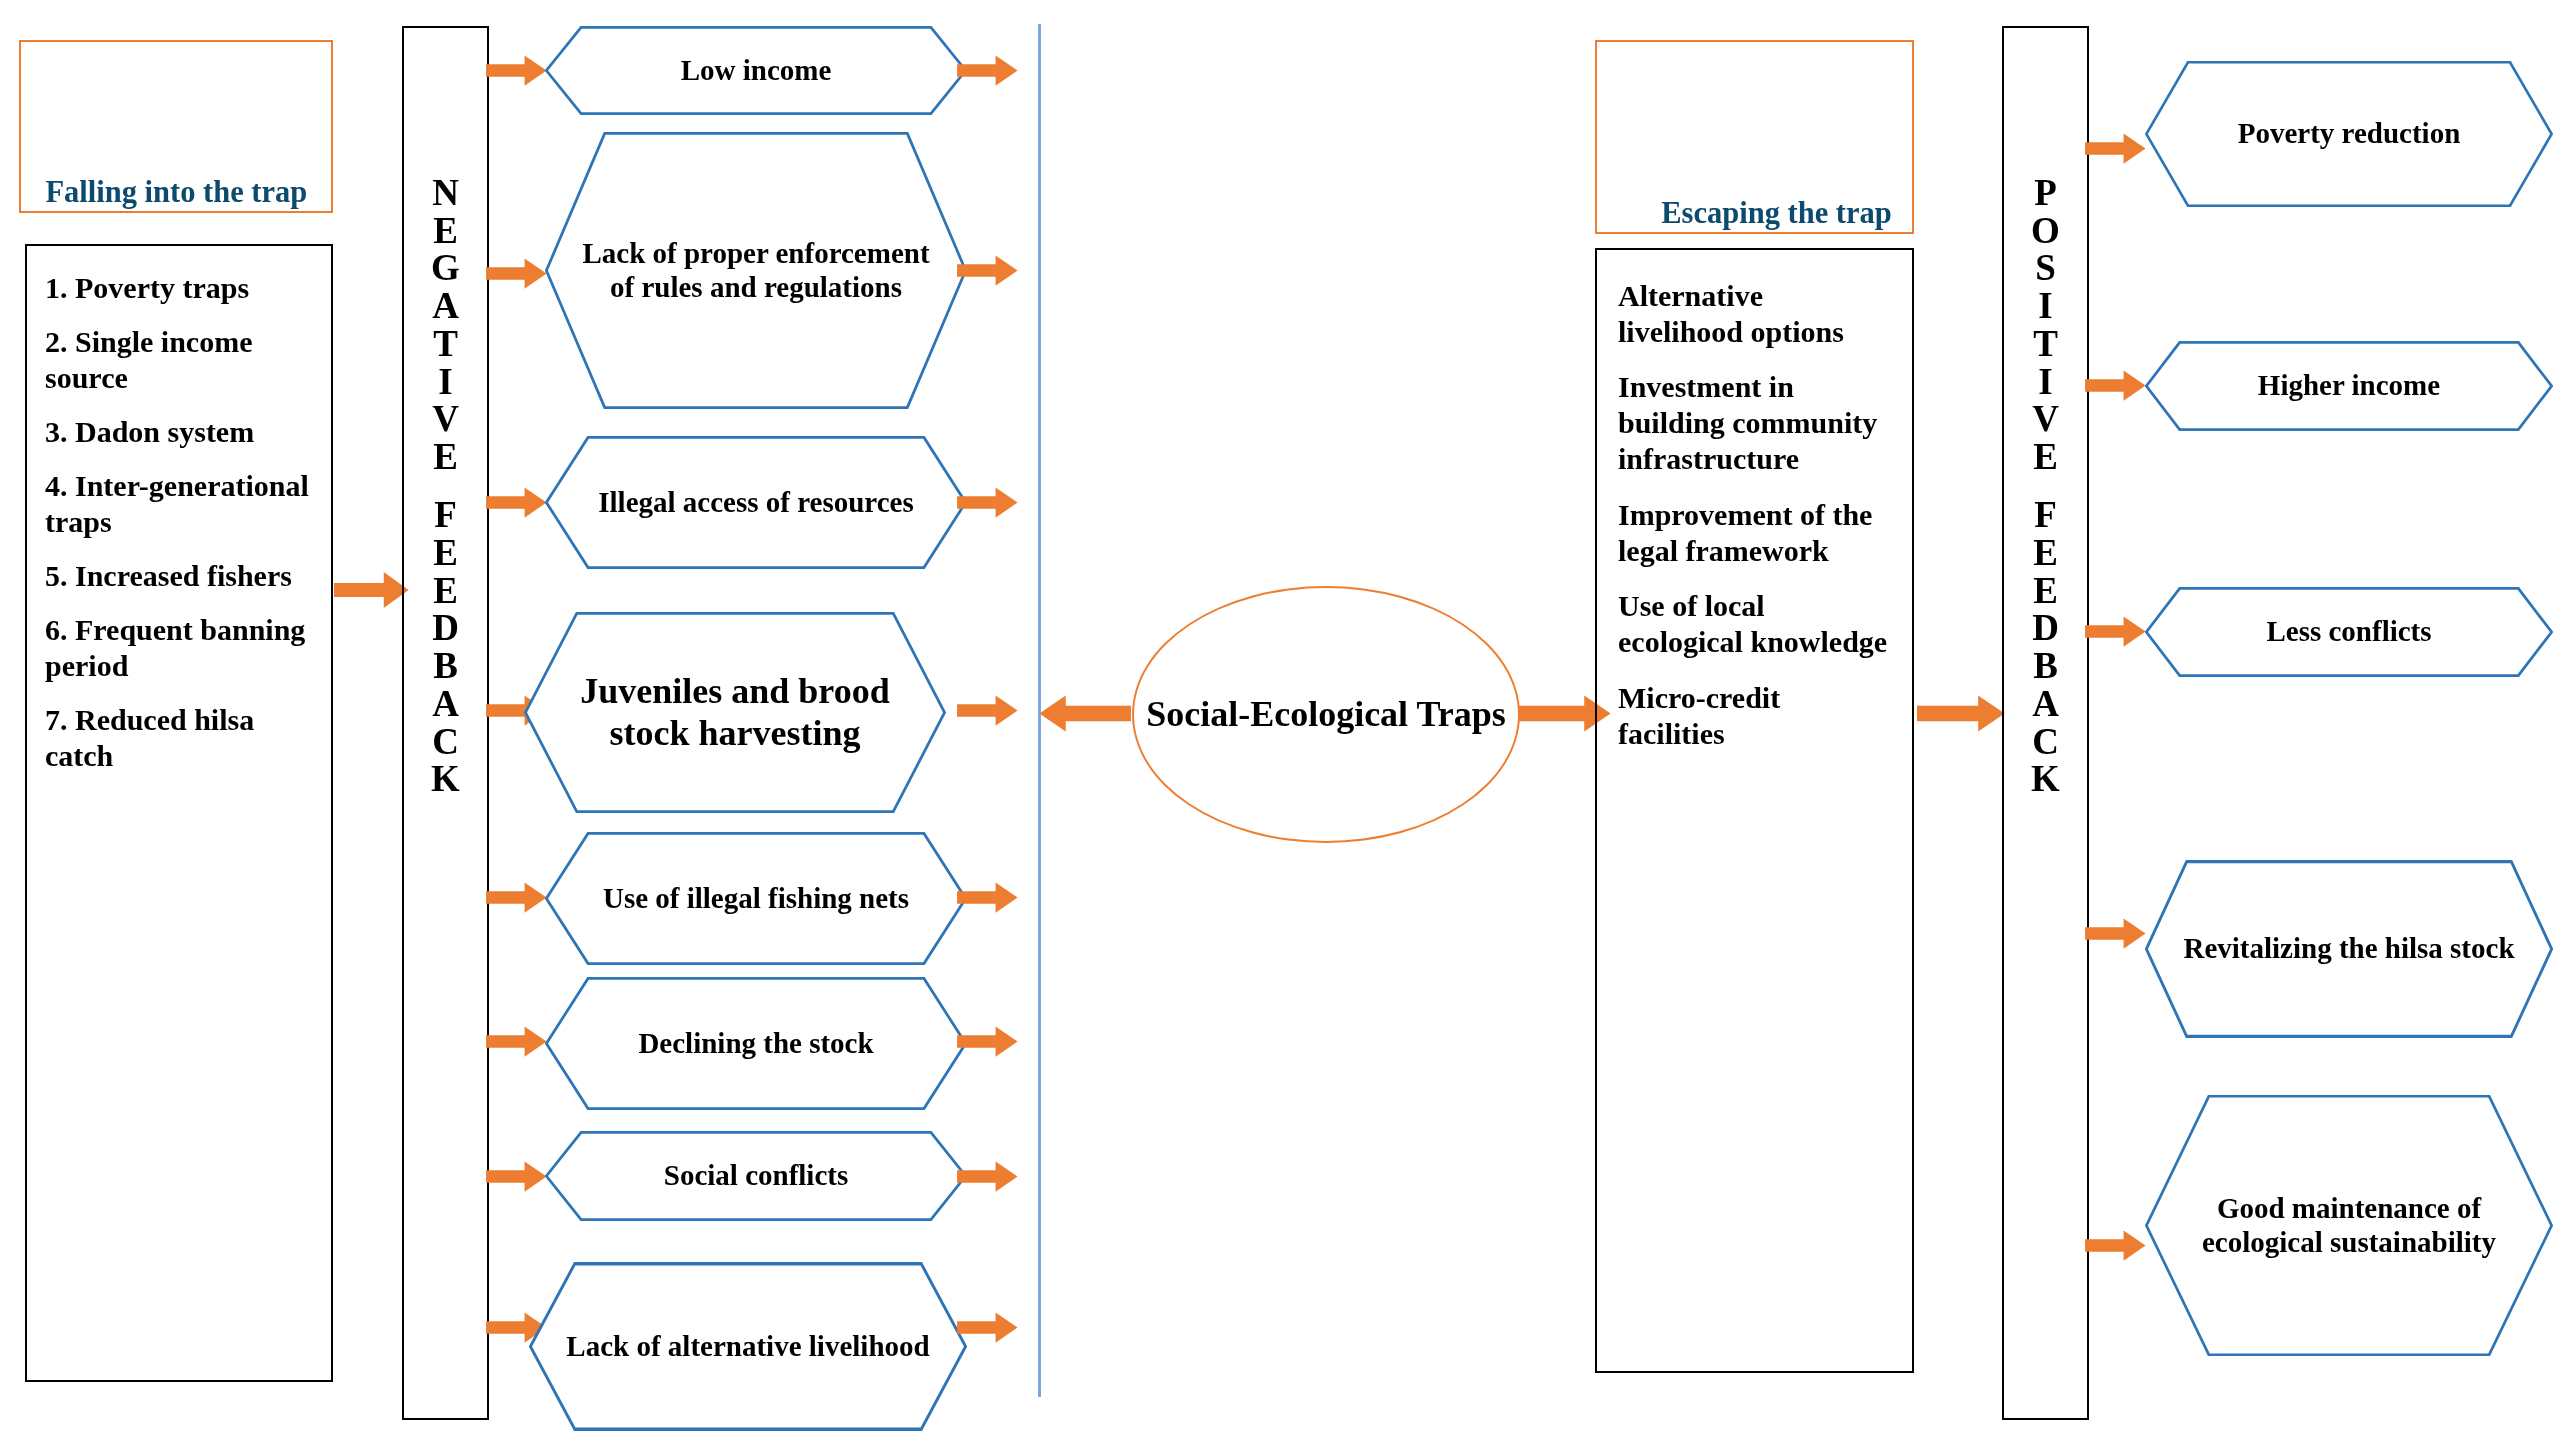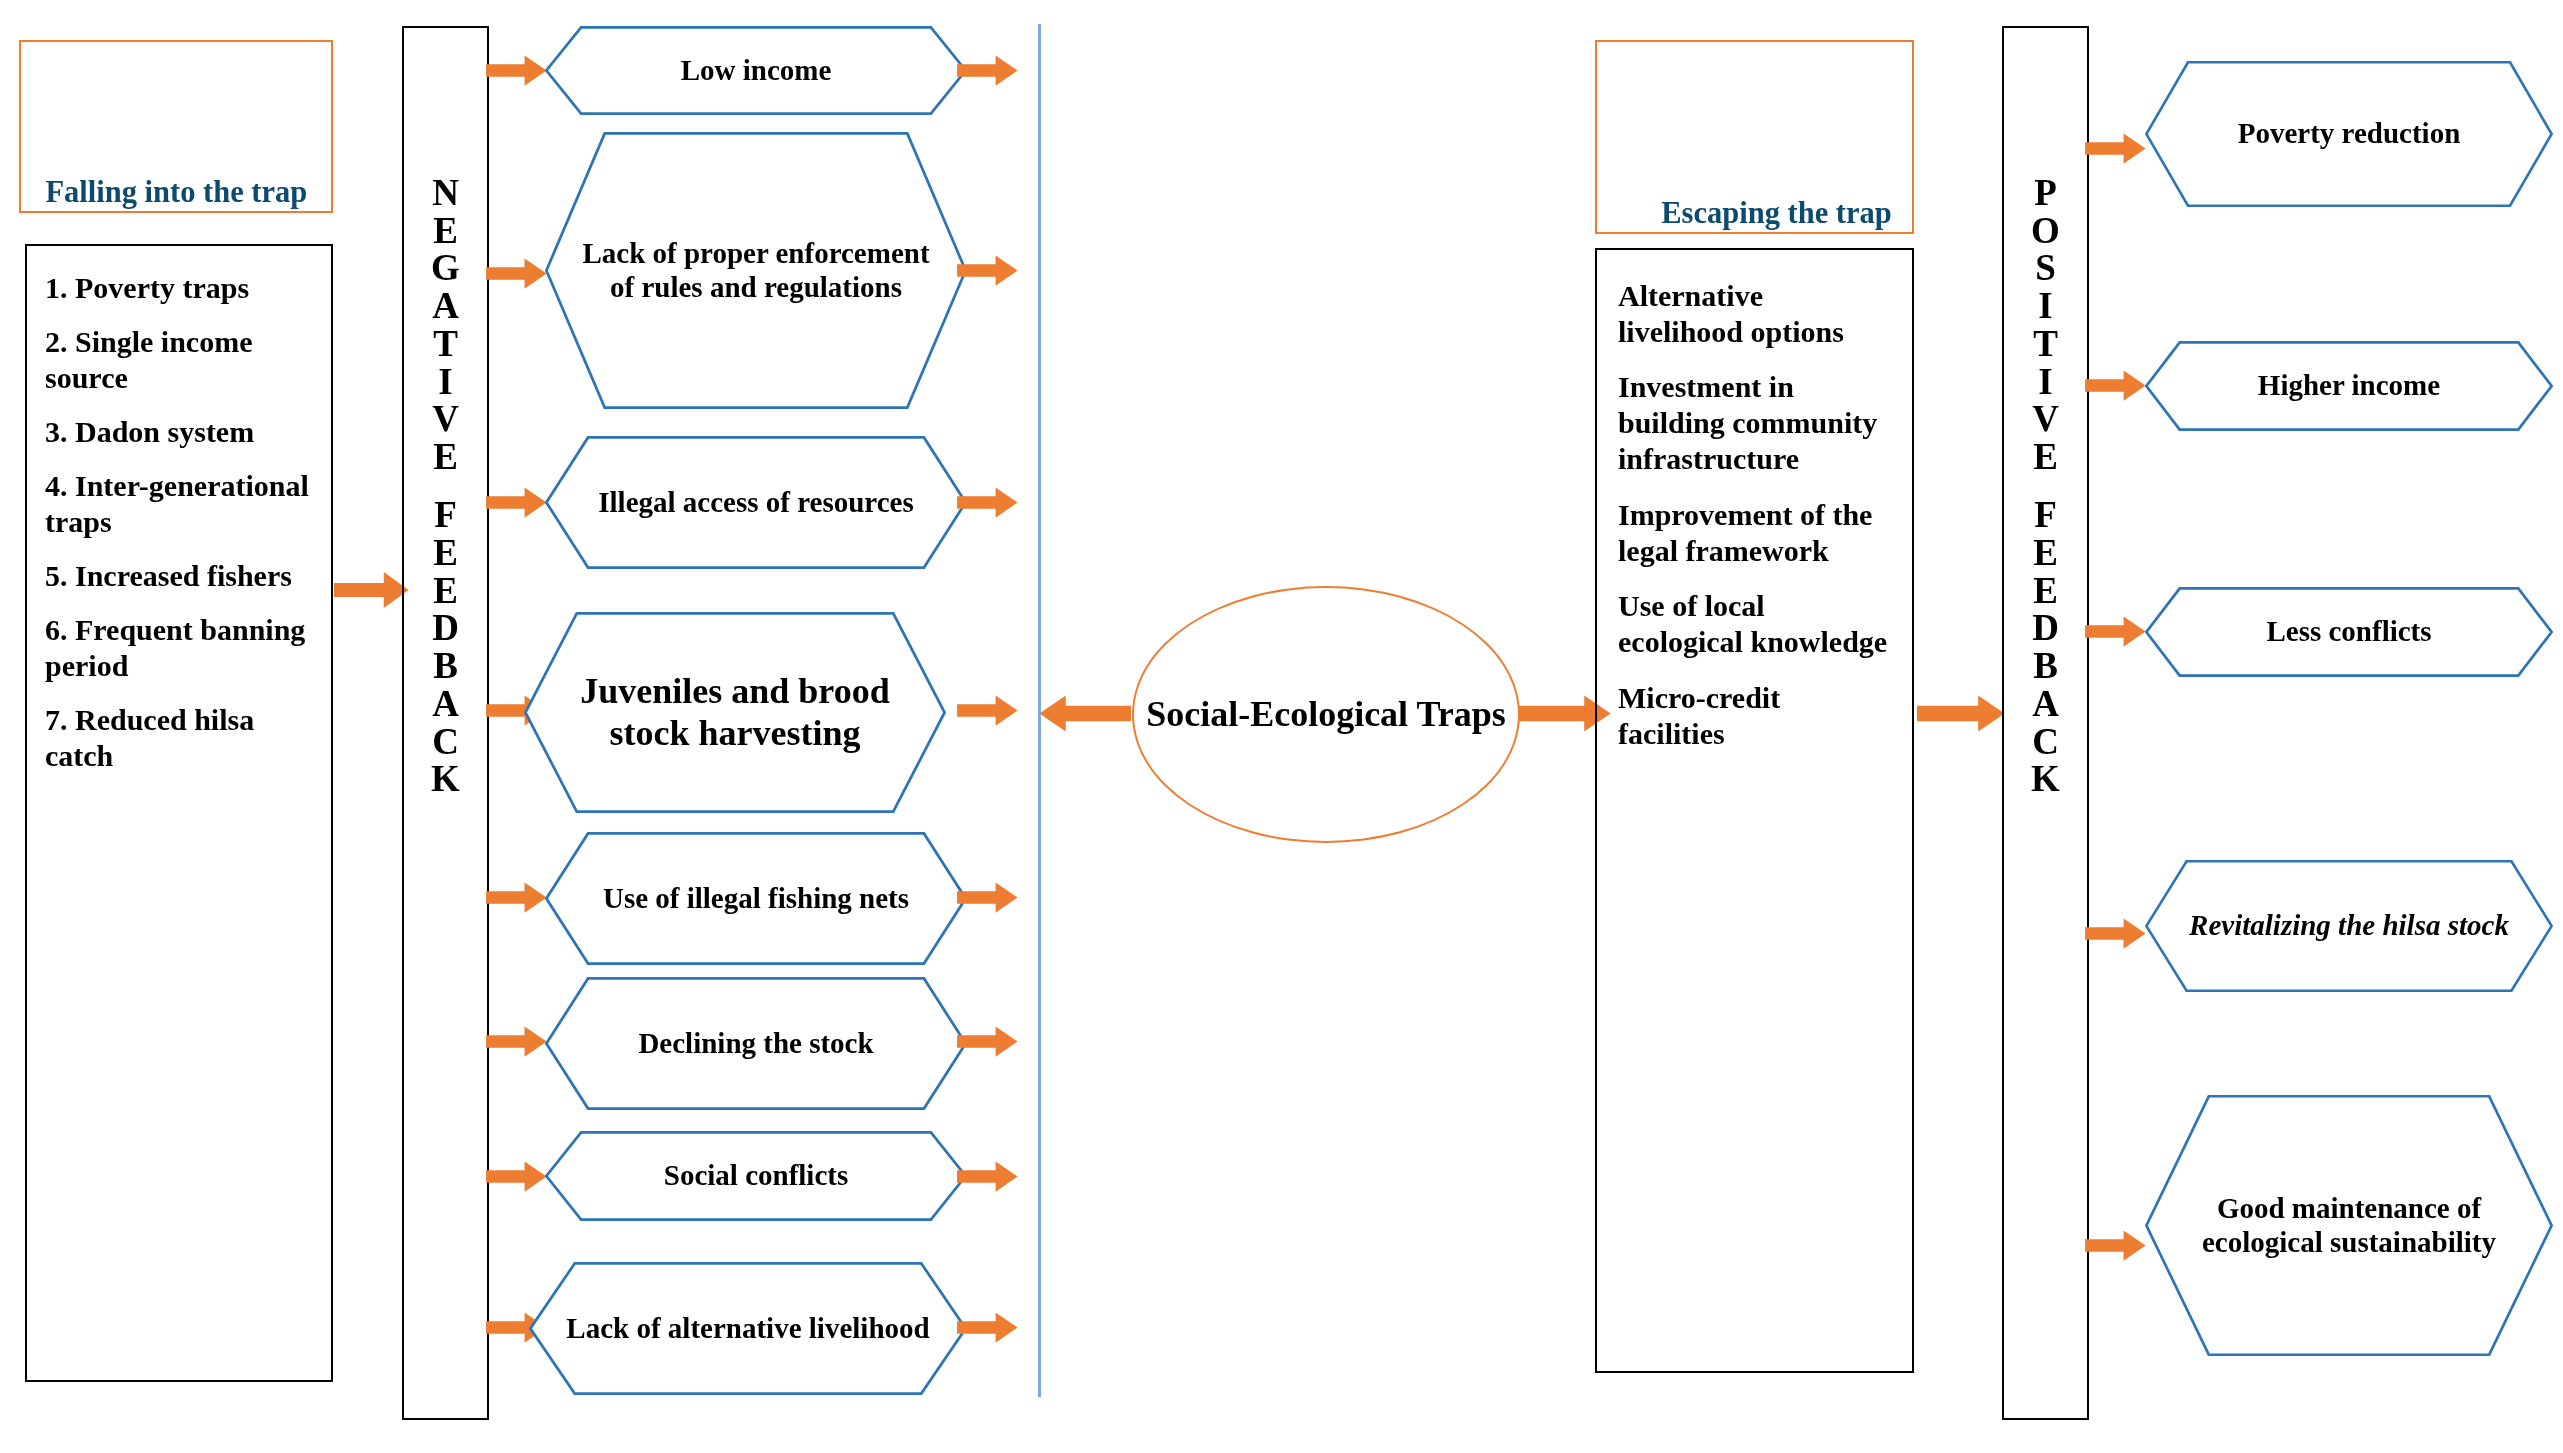--- a/index.html
+++ b/index.html
@@ -288,21 +288,21 @@
     <svg viewBox="0 0 90 48" width="62" height="33">
       <path d="M0 15 L56 15 L56 2 L88 24 L56 46 L56 33 L0 33 Z" fill="#ED7D31"></path>
     </svg>
   </div>
 
   <div class="arrow" style="left:486px; top:1311px; width:62px; height:33px;">
     <svg viewBox="0 0 90 48" width="62" height="33">
       <path d="M0 15 L56 15 L56 2 L88 24 L56 46 L56 33 L0 33 Z" fill="#ED7D31"></path>
     </svg>
   </div>
-  <div class="hex" style="left:529px; top:1262px; width:438px; height:133px; font-size:29px;">
+  <div class="hex" style="left:529px; top:1262px; width:438px; height:169px; font-size:29px;">
     <svg viewBox="0 0 632 192" preserveAspectRatio="none">
       <polygon points="66,2 566,2 630,96 566,190 66,190 2,96" fill="#ffffff" stroke="#2E75B6" stroke-width="4"></polygon>
     </svg>
     <span class="hex-label">Lack of alternative livelihood</span>
   </div>
   <div class="arrow" style="left:957px; top:1311px; width:62px; height:33px;">
     <svg viewBox="0 0 90 48" width="62" height="33">
       <path d="M0 15 L56 15 L56 2 L88 24 L56 46 L56 33 L0 33 Z" fill="#ED7D31"></path>
     </svg>
   </div>
@@ -397,21 +397,21 @@
       <polygon points="50,2 538,2 586,65 538,128 50,128 2,65" fill="#ffffff" stroke="#2E75B6" stroke-width="4"></polygon>
     </svg>
     <span class="hex-label">Less conflicts</span>
   </div>
 
   <div class="arrow" style="left:2085px; top:917px; width:62px; height:33px;">
     <svg viewBox="0 0 90 48" width="62" height="33">
       <path d="M0 15 L56 15 L56 2 L88 24 L56 46 L56 33 L0 33 Z" fill="#ED7D31"></path>
     </svg>
   </div>
-  <div class="hex" style="left:2145px; top:860px; width:408px; height:132px; font-size:29px;font-style:italic;">
+  <div class="hex" style="left:2145px; top:860px; width:408px; height:178px; font-size:29px;">
     <svg viewBox="0 0 588 212" preserveAspectRatio="none">
       <polygon points="60,2 528,2 586,106 528,210 60,210 2,106" fill="#ffffff" stroke="#2E75B6" stroke-width="4"></polygon>
     </svg>
     <span class="hex-label">Revitalizing the hilsa stock</span>
   </div>
 
   <div class="arrow" style="left:2085px; top:1229px; width:62px; height:33px;">
     <svg viewBox="0 0 90 48" width="62" height="33">
       <path d="M0 15 L56 15 L56 2 L88 24 L56 46 L56 33 L0 33 Z" fill="#ED7D31"></path>
     </svg>

